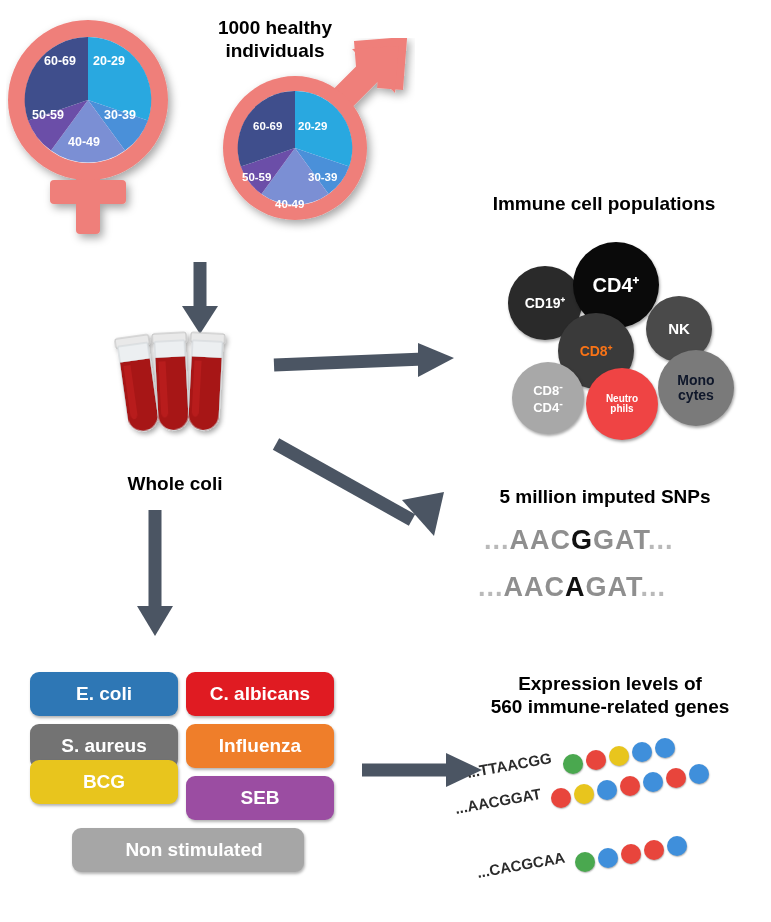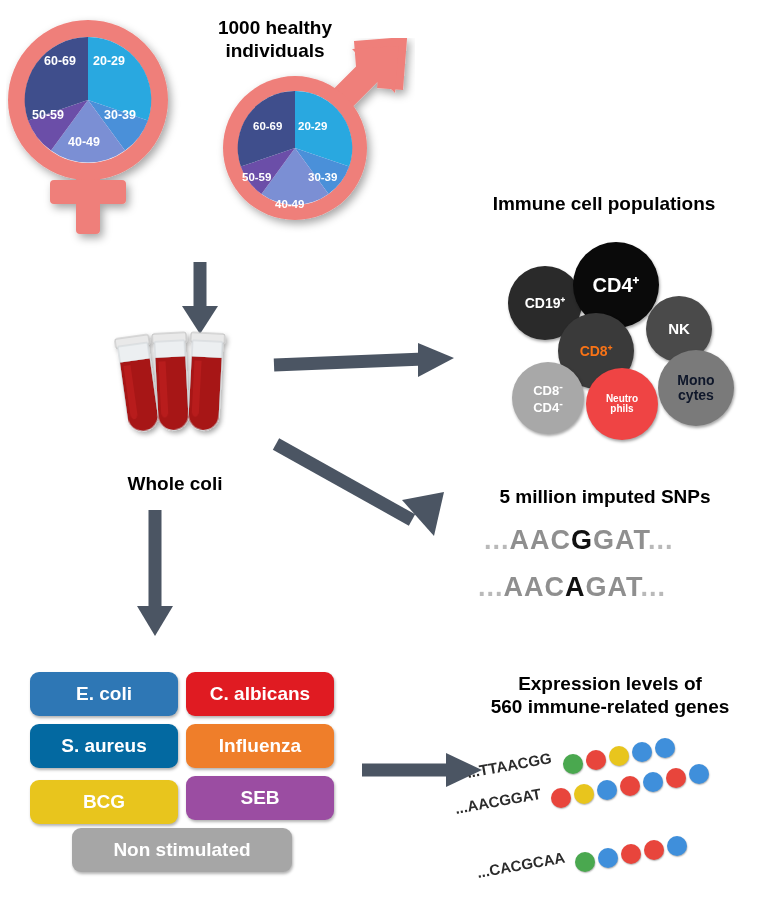--- a/index.html
+++ b/index.html
@@ -197,33 +197,33 @@
   <span class="snp-dim">...</span><span class="snp-mid">AAC</span><span class="snp-dark">A</span><span class="snp-mid">GAT</span><span class="snp-dim">...</span>
 </div>
 
 <div class="abs" style="left:30px;top:672px;width:310px;height:220px;">
   <div class="stim" style="left:0px;top:0px;width:148px;height:44px;background:#2e77b5;">
     <span>E. coli</span>
   </div>
   <div class="stim" style="left:156px;top:0px;width:148px;height:44px;background:#e01b22;">
     <span>C. albicans</span>
   </div>
-  <div class="stim" style="left:0px;top:52px;width:148px;height:44px;background:#0369a1;">
+  <div class="stim" style="left:0px;top:52px;width:148px;height:44px;background:#737373;">
     <span>S. aureus</span>
   </div>
   <div class="stim" style="left:156px;top:52px;width:148px;height:44px;background:#ef7e2a;text-align:center;">
     <span>Influenza</span>
   </div>
-  <div class="stim" style="left:0px;top:108px;width:148px;height:44px;background:#e8c51d;">
+  <div class="stim" style="left:0px;top:88px;width:148px;height:44px;background:#e8c51d;">
     <span>BCG</span>
   </div>
   <div class="stim" style="left:156px;top:104px;width:148px;height:44px;background:#9b4da2;">
     <span>SEB</span>
   </div>
-  <div class="stim" style="left:42px;top:156px;width:220px;height:44px;background:#a6a6a6;">
+  <div class="stim" style="left:42px;top:156px;width:220px;height:44px;background:#a6a6a6;padding-left:12px;">
     <span>Non stimulated</span>
   </div>
 </div>
 
 <svg class="abs" style="left:360px;top:740px;" width="130" height="60" viewBox="0 0 130 60">
   <path d="M2,30 L92,30" stroke="#4b5563" stroke-width="13" fill="none"></path>
   <path d="M86,13 L86,47 L122,30 Z" fill="#4b5563"></path>
 </svg>
 
 <div class="abs title" style="left:455px;top:672px;width:310px;">

